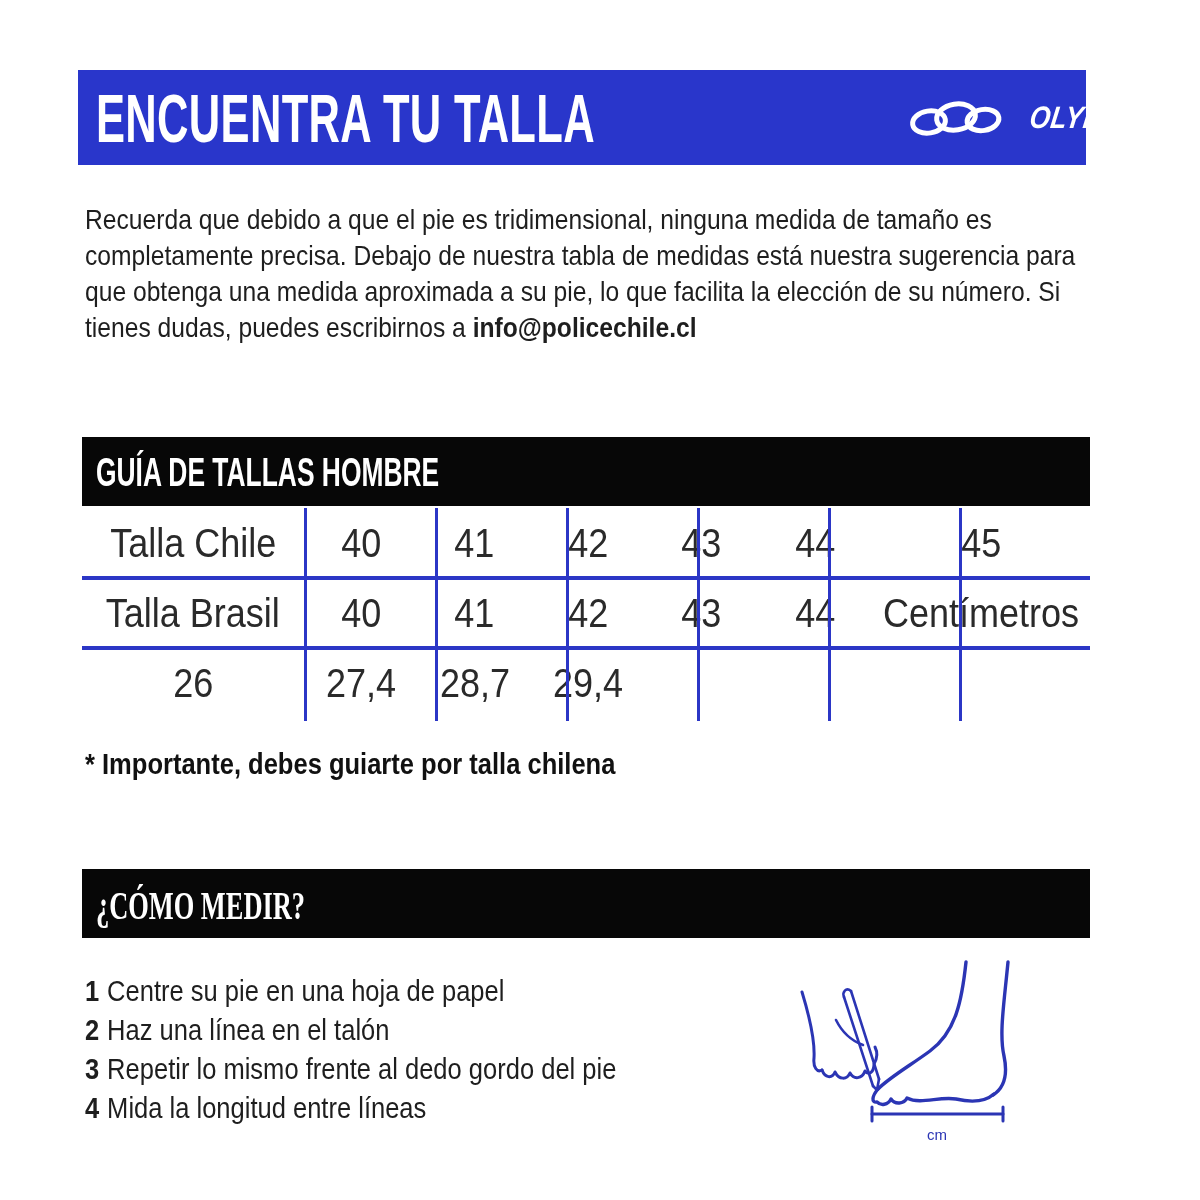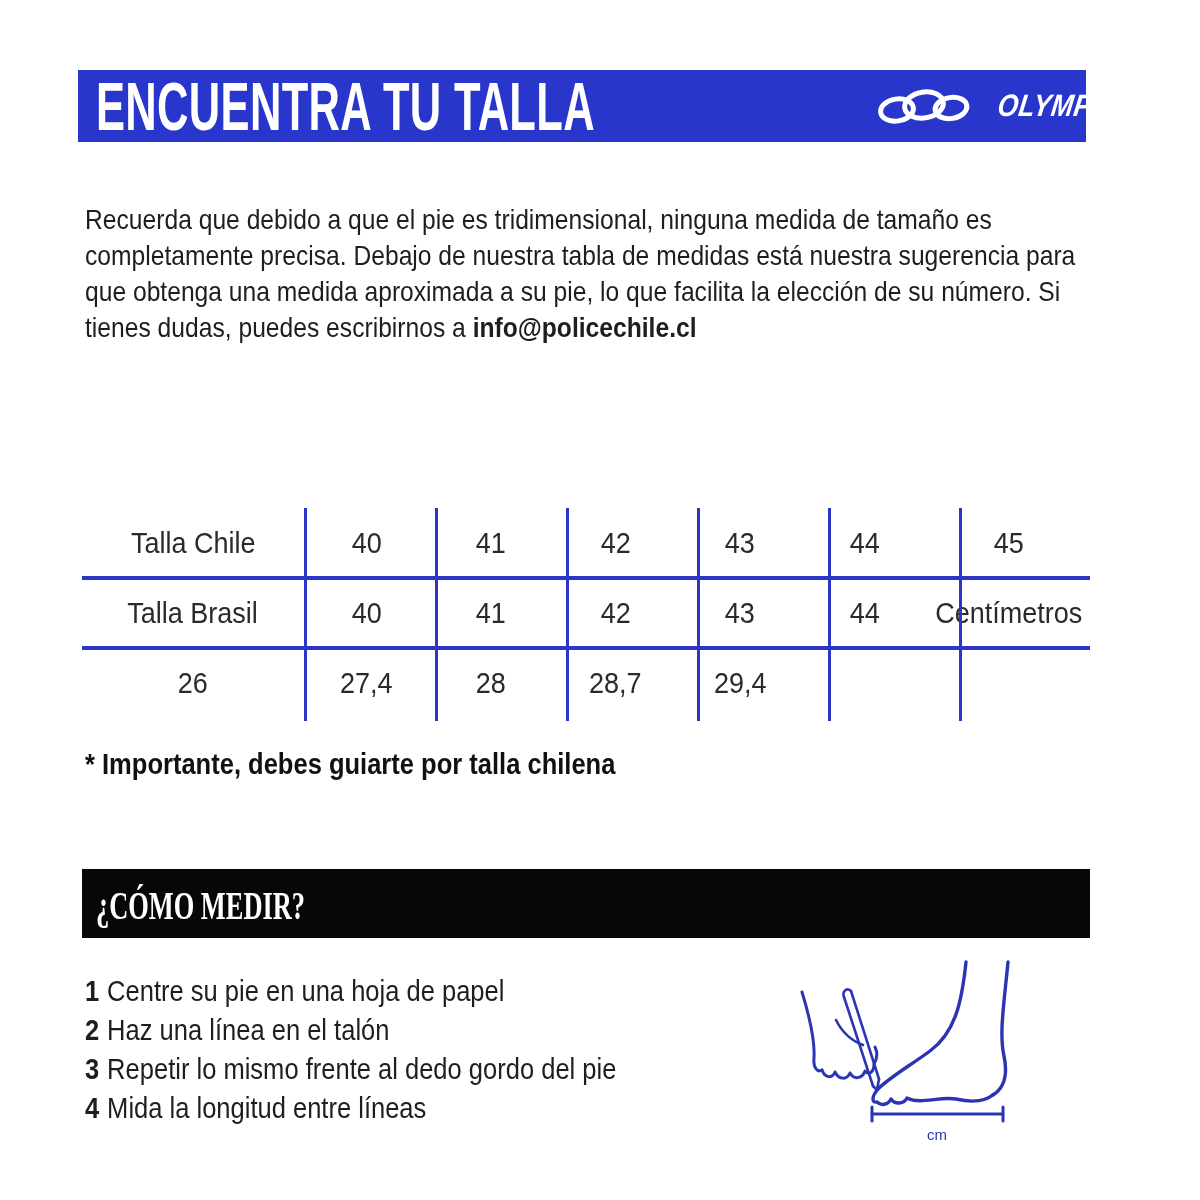--- a/index.html
+++ b/index.html
@@ -1,22 +1,22 @@
 <!DOCTYPE html>
 <html><head>
 <meta charset="utf-8">
 <style>
   html,body{margin:0;padding:0;background:#ffffff;}
   .page{position:relative;width:1200px;height:1200px;background:#ffffff;overflow:hidden;
         font-family:"Liberation Sans",sans-serif;color:#1e1e1e;}
 
   
-  .topbar{position:absolute;left:78px;top:70px;width:1008px;height:72px;background:#2936cb;
+  .topbar{position:absolute;left:78px;top:70px;width:1008px;height:95px;background:#2936cb;
           display:flex;align-items:center;justify-content:space-between;
-          padding:0 24px 0 18px;box-sizing:border-box;}
+          padding:0 24px 0 18px;box-sizing:border-box;gap:32px;}
   .htitle{display:inline-block;font-size:68px;font-weight:bold;color:#ffffff;white-space:nowrap;
           transform:scaleX(0.64);transform-origin:0 50%;letter-spacing:0.5px;}
   .logo{display:flex;align-items:center;gap:8px;}
   .brand{display:inline-block;font-size:31px;font-weight:bold;font-style:italic;color:#ffffff;
          transform:skewX(-8deg) scaleX(0.85);transform-origin:50% 50%;letter-spacing:0.5px;white-space:nowrap;}
 
   
   .squeeze{transform:scaleX(0.88);transform-origin:0 0;width:1148px;}
   .intro{position:absolute;left:85px;top:202px;font-size:28px;line-height:36px;margin:0;color:#1e1e1e;}
 
@@ -24,21 +24,21 @@
   .blackbar{position:absolute;left:82px;width:1008px;height:69px;background:#070707;
             line-height:69px;padding-left:14px;box-sizing:border-box;}
   .bar1{top:437px;}
   .bar2{top:869px;font-family:Liberation Serif, serif;}
   .bartitle{display:inline-block;font-size:40px;font-weight:bold;color:#ffffff;white-space:nowrap;
             transform:scaleX(0.66);transform-origin:0 50%;vertical-align:middle;line-height:normal;}
 
   
   .grid{position:absolute;left:82px;top:508px;width:1008px;height:210px;
         display:grid;grid-template-columns:222px repeat(6,1fr);grid-auto-rows:70px;}
-  .cell{display:flex;align-items:center;justify-content:center;font-size:30px;color:#2a2a2a;}
+  .cell{display:flex;align-items:center;justify-content:center;font-size:40px;color:#2a2a2a;}
   .cell .cx{display:inline-block;transform:scaleX(0.9);white-space:nowrap;}
   .vline{position:absolute;top:0;width:3px;height:213px;background:#2b36c6;}
   .hline{position:absolute;left:0;width:1008px;height:4px;background:#2b36c6;}
 
   
   .note{position:absolute;left:85px;top:748px;margin:0;font-size:29px;font-weight:bold;color:#111111;}
 
   
   .steps{position:absolute;left:85px;top:972px;font-size:29px;line-height:39px;color:#1e1e1e;}
   .stepnum{font-weight:bold;margin-right:9px;}
@@ -63,20 +63,23 @@
         <ellipse cx="21" cy="27" rx="16.5" ry="11" transform="rotate(-9 21 27)" fill="none" stroke="#ffffff" stroke-width="5"></ellipse>
         <ellipse cx="48" cy="22" rx="19.5" ry="13" transform="rotate(-9 48 22)" fill="none" stroke="#ffffff" stroke-width="5"></ellipse>
         <ellipse cx="75" cy="25" rx="16" ry="10.5" transform="rotate(-9 75 25)" fill="none" stroke="#ffffff" stroke-width="5"></ellipse>
       </svg>
       <span class="brand">OLYMPIKUS</span>
     </div>
   </header>
 
   <p class="intro squeeze"><span>Recuerda que debido a que el pie es tridimensional, ninguna medida de tamaño es completamente precisa. Debajo de nuestra tabla de medidas está nuestra sugerencia para que obtenga una medida aproximada a su pie, lo que facilita la elección de su número. Si tienes dudas, puedes escribirnos a </span><b>info@policechile.cl</b></p>
 
+  <div class="blackbar bar1">
+    <span class="bartitle">GUÍA DE TALLAS HOMBRE</span>
+  </div>
 
   <div class="grid">
 
     <div class="cell">
         <span class="cx">Talla Chile</span>
       </div>
     <div class="cell">
         <span class="cx">40</span>
       </div>
     <div class="cell">
@@ -115,23 +118,20 @@
       </div>
 
     <div class="cell">
         <span class="cx">Centímetros</span>
       </div>
     <div class="cell">
         <span class="cx">26</span>
       </div>
     <div class="cell">
         <span class="cx">27,4</span>
-      </div>
-    <div class="cell">
-        <span class="cx">28</span>
       </div>
     <div class="cell">
         <span class="cx">28,7</span>
       </div>
     <div class="cell">
         <span class="cx">29,4</span>
       </div>
 
     <div class="vline" style="left:222px;"></div>
     <div class="vline" style="left:353px;"></div>

